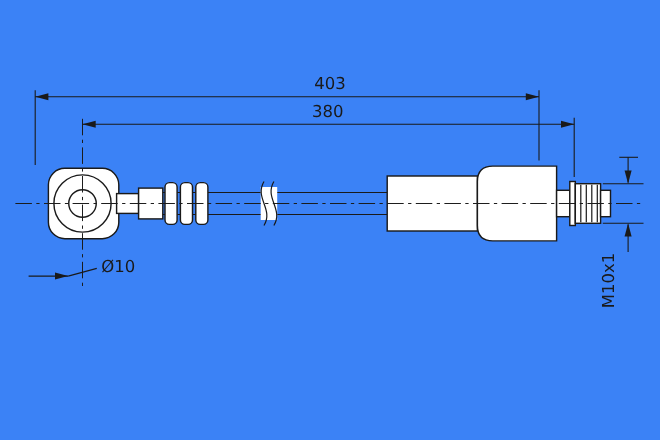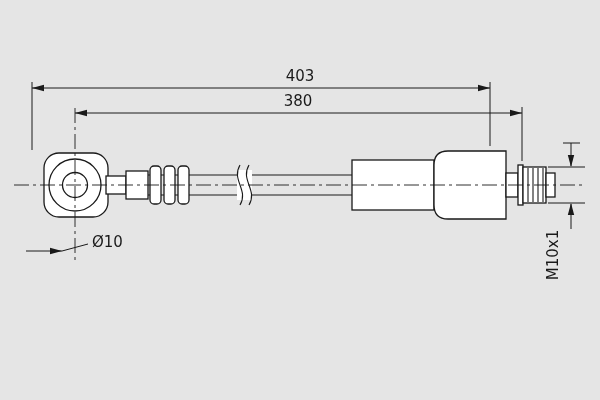--- a/index.html
+++ b/index.html
@@ -4,21 +4,21 @@
 <style>
   html, body {
     margin: 0;
     padding: 0;
     background: #ffffff;
   }
   .canvas {
     position: relative;
     width: 600px;
     height: 400px;
-    background: #e5e5e5;
+    background: #3b82f6;
     overflow: hidden;
   }
   svg { display: block; }
   .part  { fill: #ffffff; stroke: #1a1a1a; stroke-width: 1.3; }
   .pline { fill: none;    stroke: #1a1a1a; stroke-width: 1.1; }
   .dim   { fill: none;    stroke: #1a1a1a; stroke-width: 1; }
   .cl    { fill: none;    stroke: #1a1a1a; stroke-width: 0.9; stroke-dasharray: 15 4 3 4; }
   .arrow { fill: #1a1a1a; stroke: none; }
   .blank { fill: #ffffff; stroke: none; }
   text {

